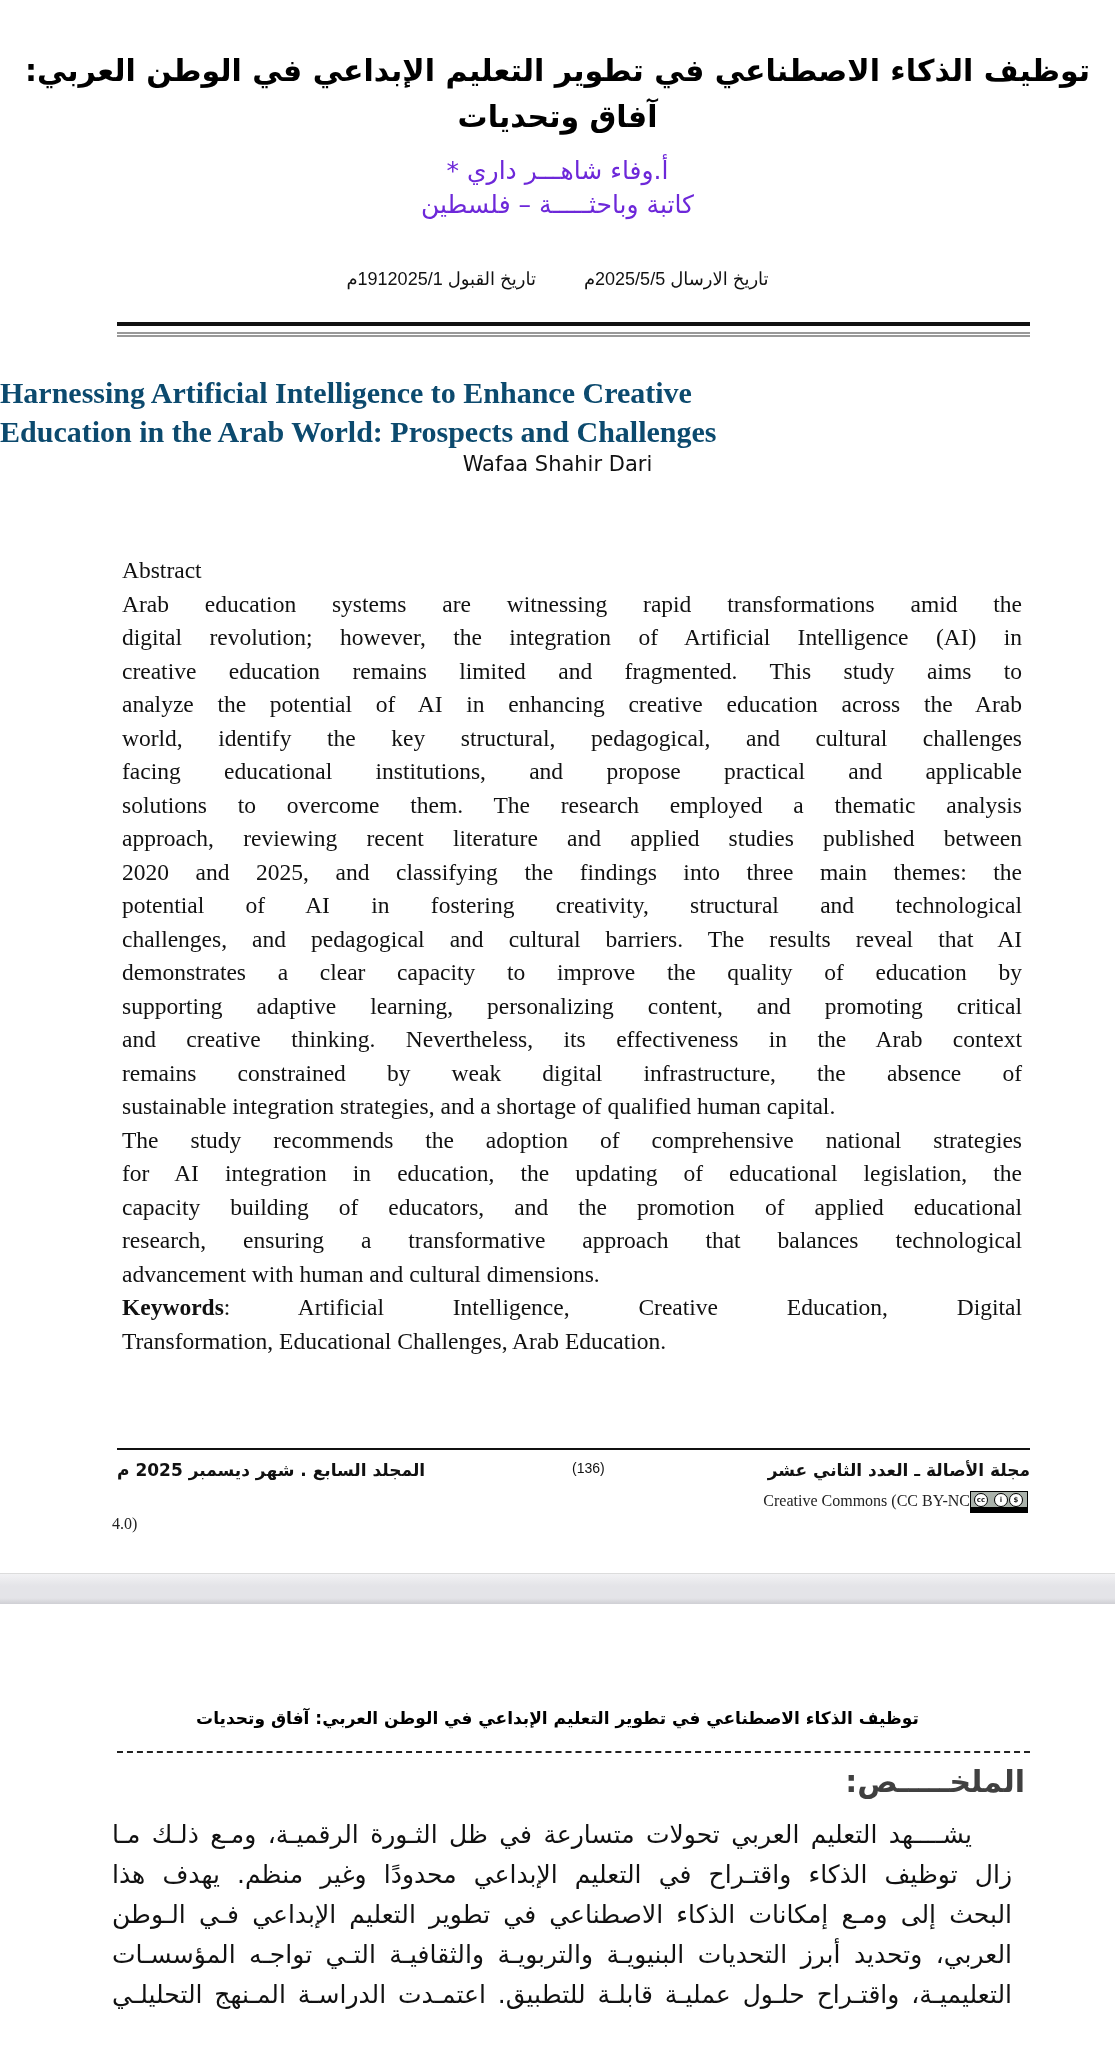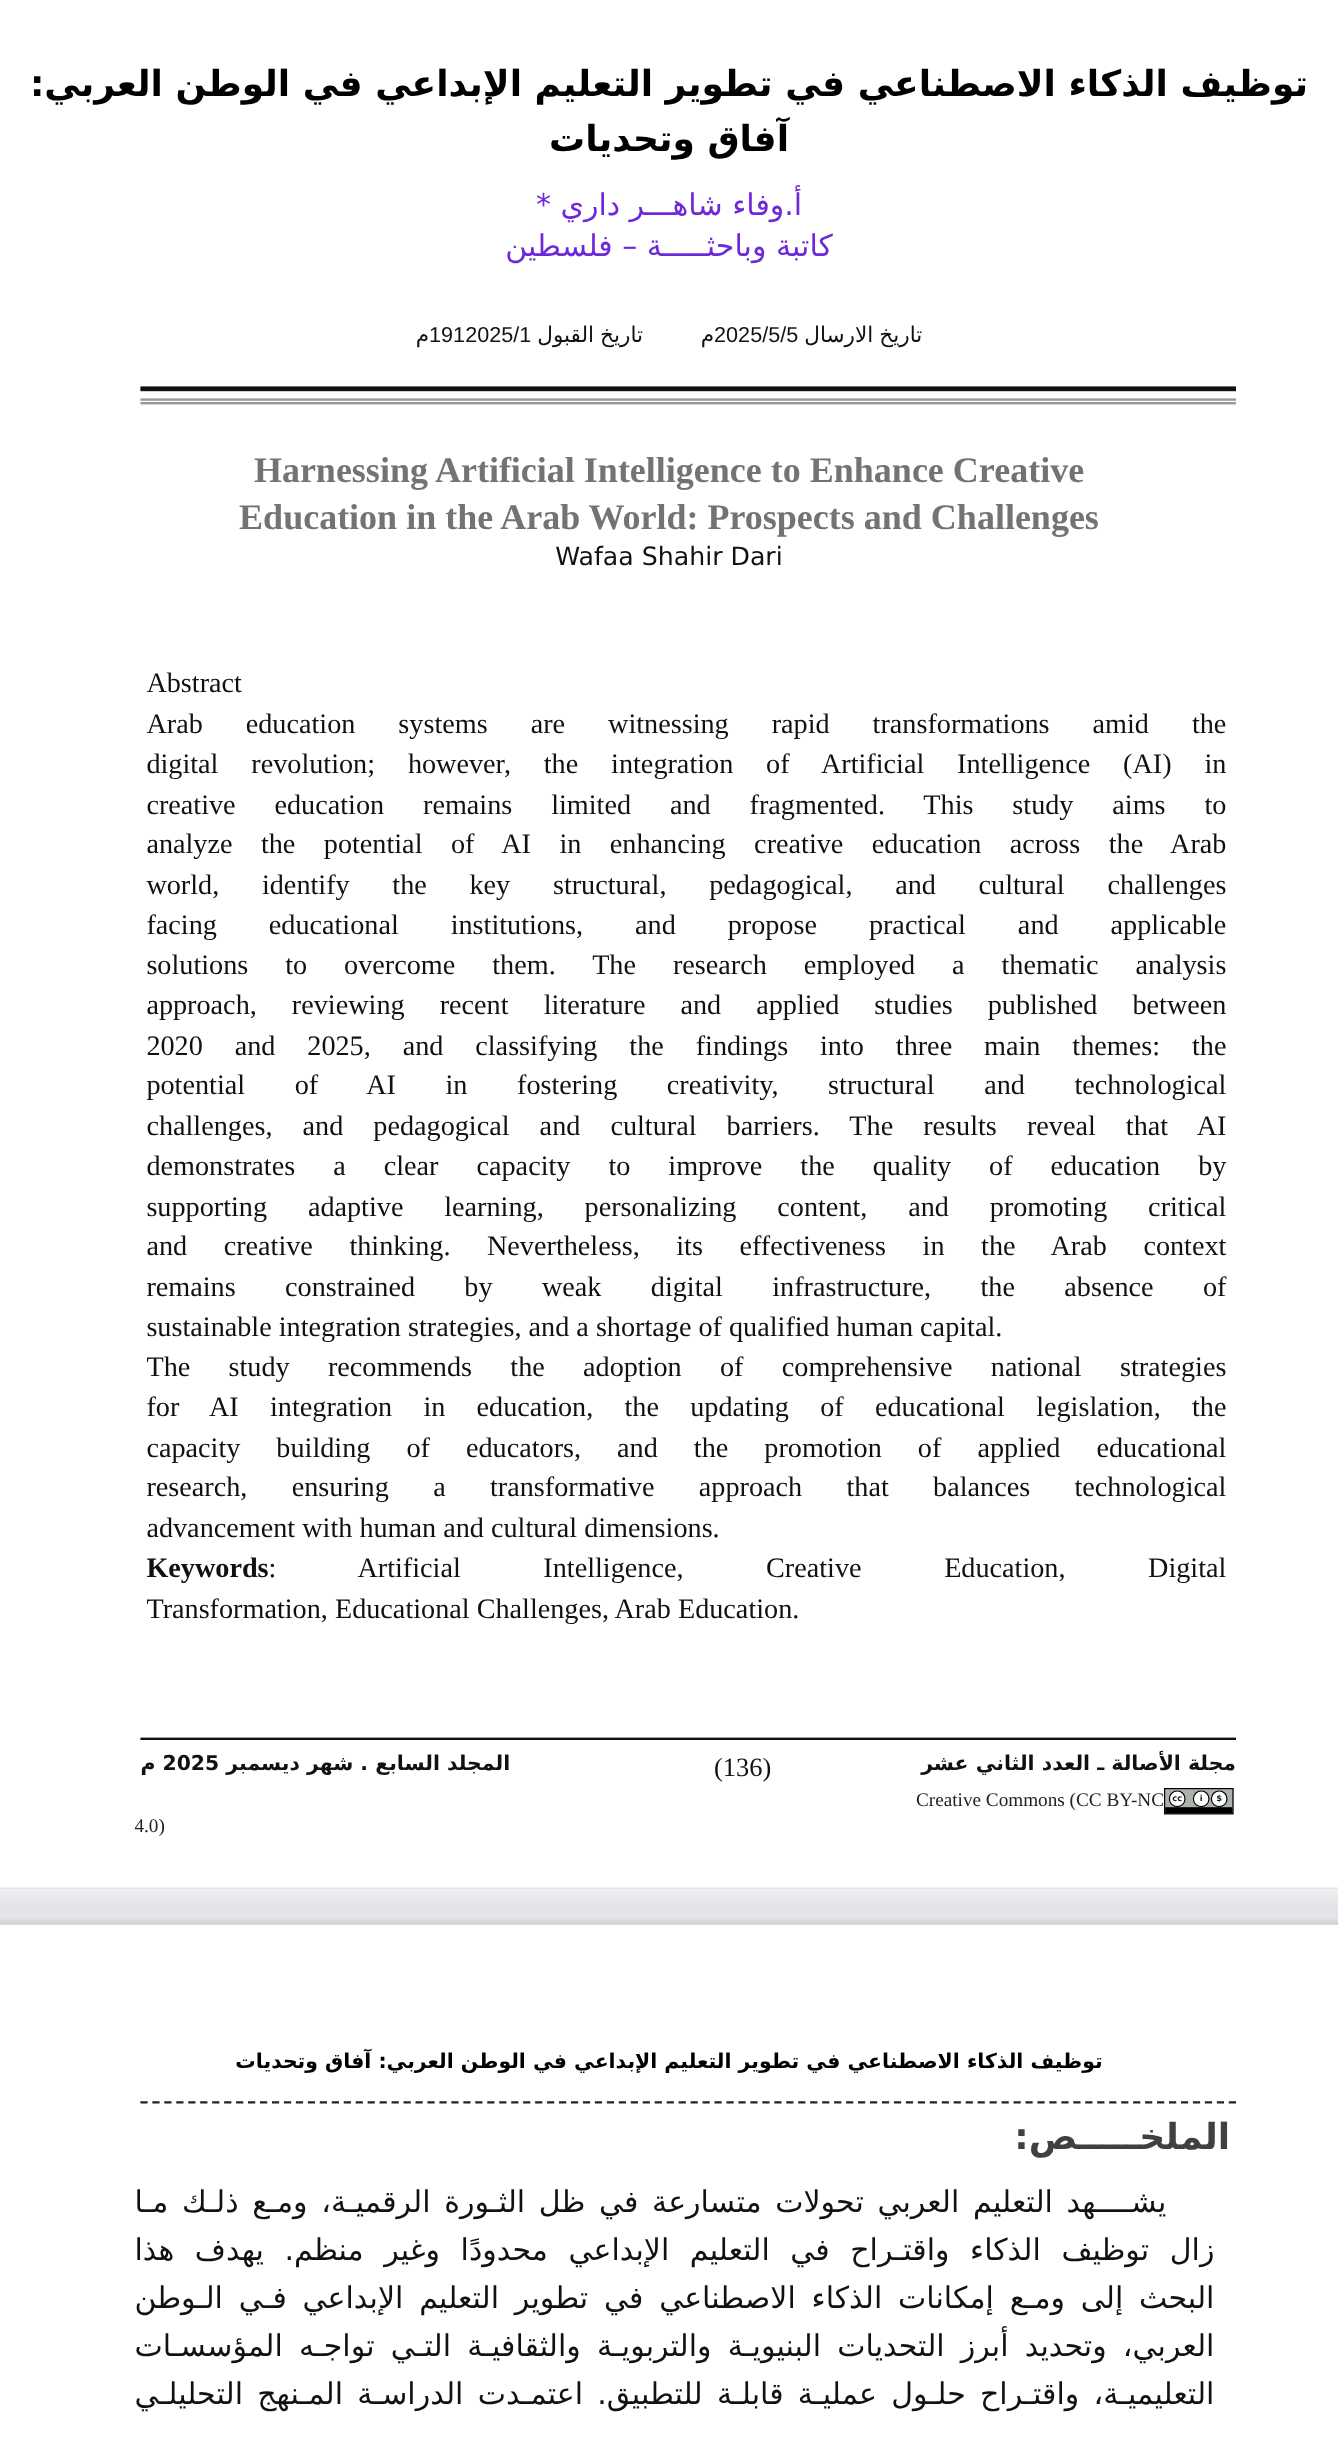--- a/index.html
+++ b/index.html
@@ -41,26 +41,26 @@
       left: 0; width: 1115px; text-align: center;
       font-family: "Liberation Sans", sans-serif;
       font-size: 18px;
       direction: rtl;
       color: #111;
     }
     .ar-dates span { display: inline-block; }
     .rule-thick { left: 117px; width: 913px; height: 4px; background: #111; }
     .rule-thin { left: 117px; width: 913px; height: 2px; background: #999; }
     .en-title {
-      left: 0; width: 1115px; text-align: center;
+      left: 0; width: 1115px; text-align: left;
       font-family: "Liberation Serif", serif;
       font-weight: bold;
       font-size: 30px;
       line-height: 39px;
-      color: #737373;
+      color: #0c4a6e;
     }
     .en-author {
       left: 0; width: 1115px; text-align: center;
       font-family: "DejaVu Sans", sans-serif;
       font-size: 21px;
       color: #111;
     }
     .abstract {
       left: 112px; width: 900px;
       font-family: "Liberation Serif", serif;
@@ -81,21 +81,21 @@
     .kw-label { font-weight: bold; }
     .footer-rule { left: 117px; width: 913px; height: 2px; background: #111; }
     .footer-row {
       left: 117px; width: 913px; height: 26px;
       font-family: "DejaVu Sans", sans-serif;
       font-weight: bold;
       font-size: 17px;
       direction: rtl;
     }
     .footer-row .j { position: absolute; right: 0; top: 0; }
-    .footer-row .pg { position: absolute; left: 478px; top: 0; font-family: Liberation Serif, serif; font-weight: normal; font-size: 22px; direction: ltr; }
+    .footer-row .pg { position: absolute; left: 455px; top: 0; font-family: Liberation Sans, sans-serif; font-weight: normal; font-size: 14px; direction: ltr; }
     .footer-row .v { position: absolute; left: 0; top: 0; }
     .license {
       left: 112px; width: 920px;
       font-family: "Liberation Serif", serif;
       font-size: 16px;
       line-height: 22px;
       color: #222;
     }
     .cc-badge {
       display: inline-block;

